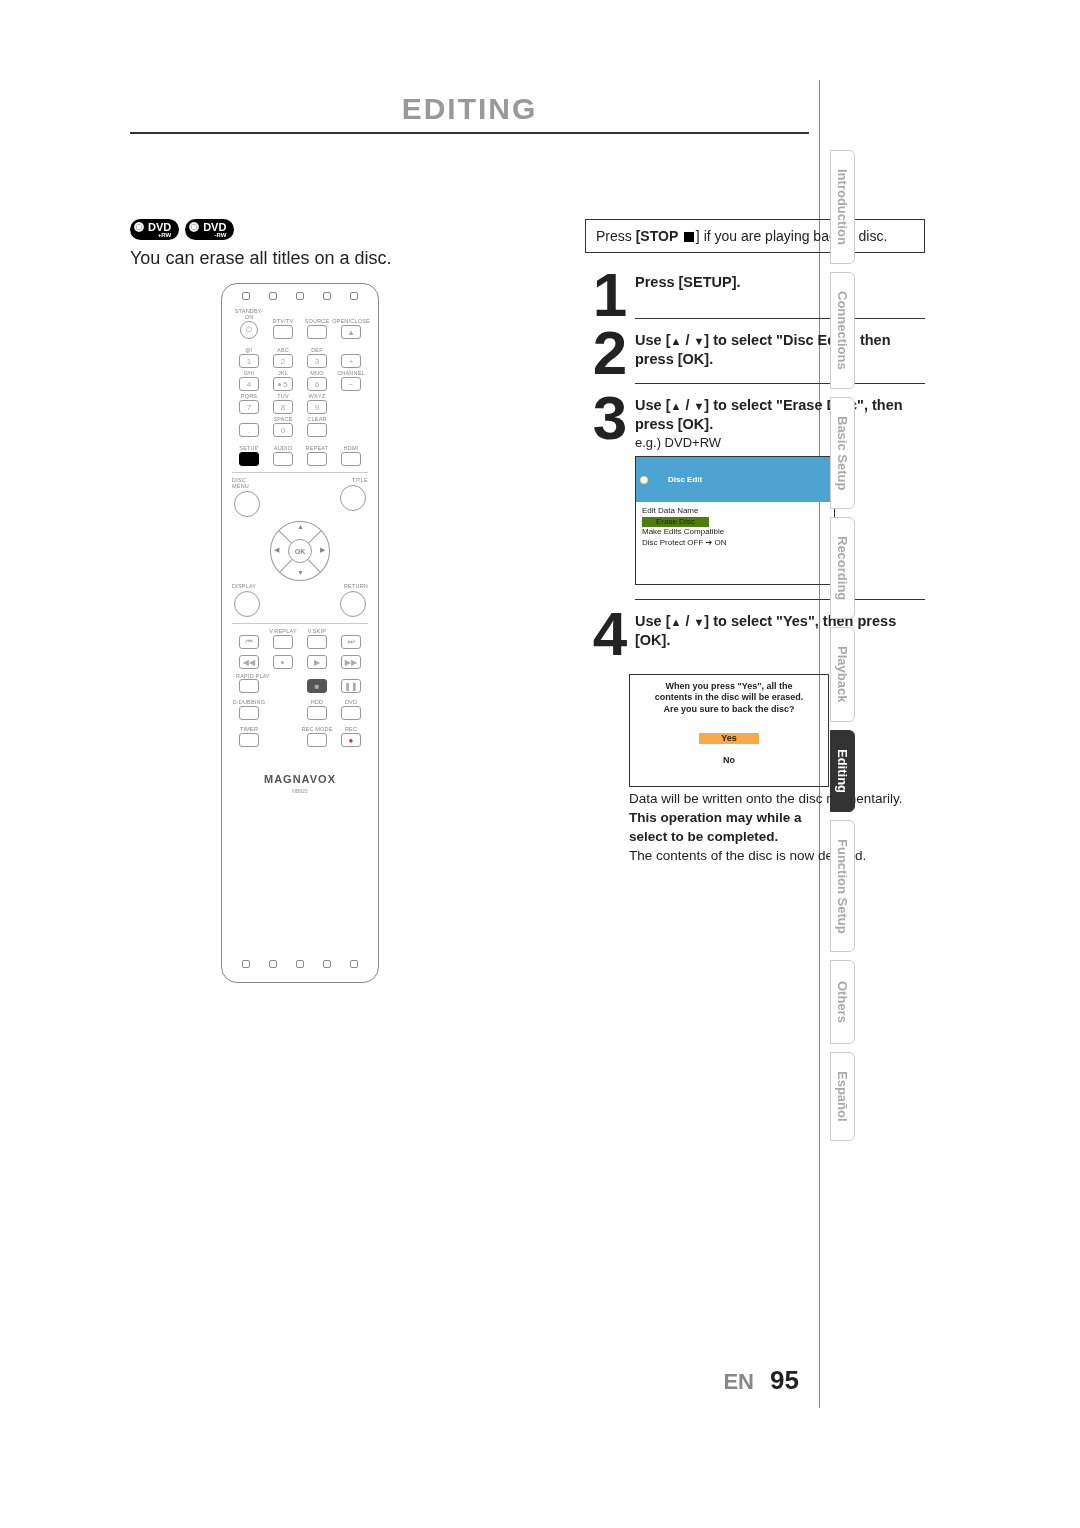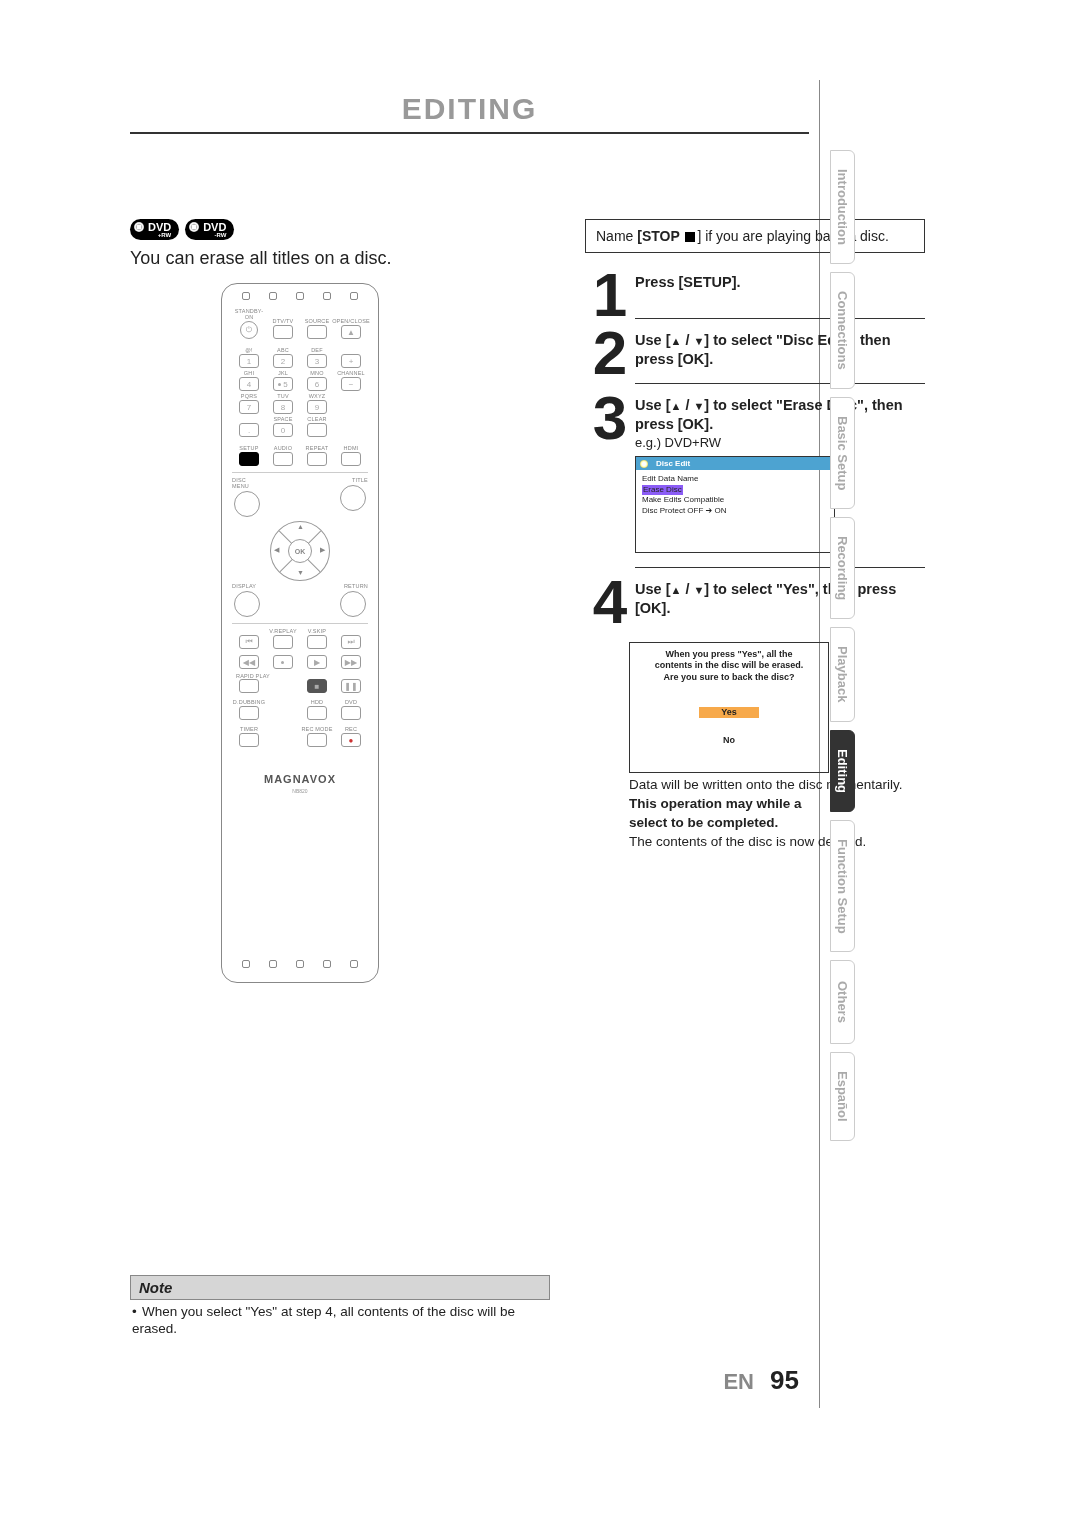--- a/index.html
+++ b/index.html
@@ -158,42 +158,42 @@
   .step-title { font-weight: bold; font-size: 14.5px; line-height:1.3; }
   .step-sub { font-size: 13px; margin-top:2px; }
   .arrow { font-size:11px; }
   .osd-box {
     border:1px solid #333;
     width: 200px;
     margin-top: 6px;
     font-size: 8px;
   }
   .osd-header {
-    background:#4da3d1;color:#fff;padding:2px 4px;font-weight:bold;
-    display:flex;align-items:center;gap:8px;
+    background:#4da3d1;color:#fff;padding:18px 4px;font-weight:bold;
+    display:flex;align-items:center;gap:20px;
   }
   .osd-header .dot-icon {
     width:8px;height:8px;border-radius:50%;
     background: radial-gradient(circle,#fff 30%,#ffb 50%,#a80 100%);
     flex-shrink:0;
   }
   .osd-body { padding:4px 6px 36px 6px; line-height:1.3; }
   .osd-body div { white-space:nowrap; }
-  .osd-body .sel { background:#8b5cf6;display:inline-block;padding:0 1px; }
+  .osd-body .sel { background:#4d7c0f;display:inline-block;padding:0 14px; }
   .dialog {
     border:1px solid #333;
     width:200px;
     margin: 8px auto 4px 44px;
     text-align:center;
     font-size:9px;
     font-weight:bold;
     padding:6px 8px 8px 8px;
     line-height:1.3;
   }
-  .dialog .opt { display:block;margin:17px auto;width:60px; }
+  .dialog .opt { display:block;margin:11px auto;width:60px; }
   .dialog .opt.sel { background:#f7a94a; }
   .note-row { font-size:13.5px; margin:4px 0 2px 44px; }
   .note-bold { font-weight:bold; }
   
   .note-box {
     position:absolute;
     left:10px; bottom: 66px;
     width: 420px;
   }
   .note-head {
@@ -494,21 +494,21 @@
           <span></span>
           <span></span>
           <span></span>
           <span></span>
         </div>
     </div>
   </div>
 
   <div class="right-col">
     <div class="prestep">
-      <span>Name </span><b><span>[STOP </span><span class="stop-sq"></span><span style="font-weight:normal">] if you are playing back a disc.</span></b>
+      <span>Press </span><b><span>[STOP </span><span class="stop-sq"></span><span style="font-weight:normal">] if you are playing back a disc.</span></b>
     </div>
 
     <div class="step">
       <div class="step-num">1</div>
       <div class="step-body">
           <div class="step-title">Press [SETUP].</div>
         </div>
     </div>
 
     <div class="step">
@@ -559,26 +559,20 @@
       <span class="opt sel">Yes</span>
       <span class="opt">No</span>
     </div>
 
     <div class="note-row">Data will be written onto the disc momentarily.</div>
     <div class="note-row note-bold">This operation may while a</div>
     <div class="note-row note-bold">select to be completed.</div>
     <div class="note-row">The contents of the disc is now deleted.</div>
   </div>
 
-  <div class="note-box">
-    <div class="note-head">Note</div>
-    <div class="note-body">
-      <span class="bul">•</span><span>When you select "Yes" at step 4, all contents of the disc will be erased.</span>
-    </div>
-  </div>
 
   <div class="footer">
     <span>EN</span>
     <span class="pn">95</span>
   </div>
 </div>
 
 <div class="tabs">
   <div class="tab">Introduction</div>
   <div class="tab">Connections</div>

